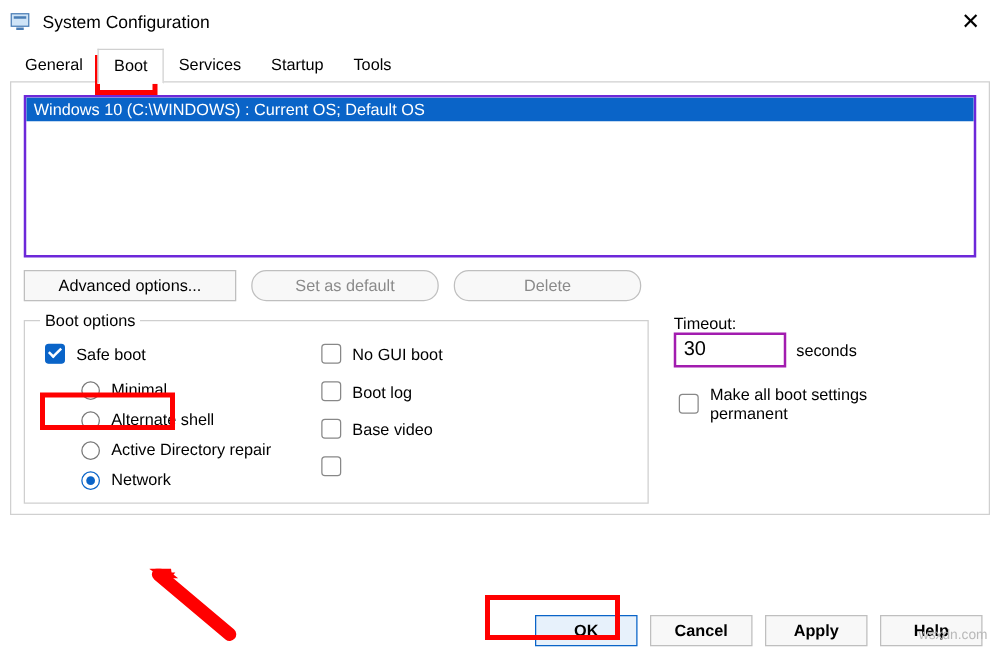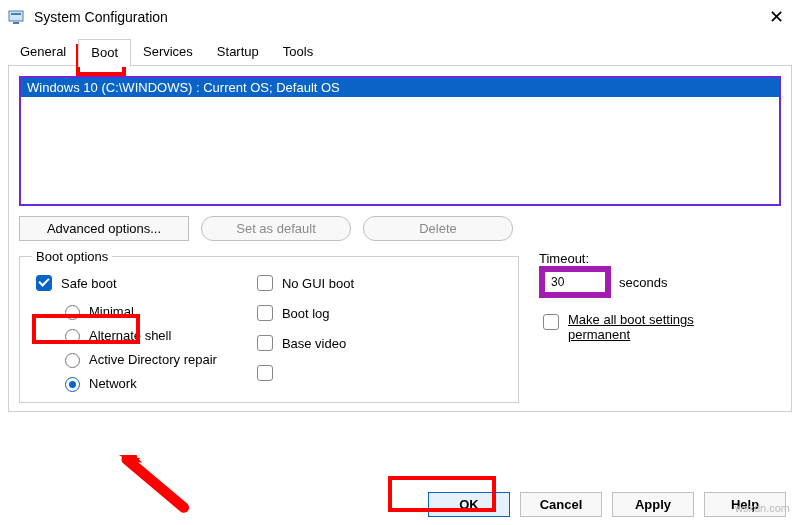--- a/index.html
+++ b/index.html
@@ -104,21 +104,21 @@
     width:15px; height:15px; appearance:none; border:1px solid #777; border-radius:50%; background:#fff; position:relative;
   }
   input[type=radio].circle:checked { border-color:#0a64c8; }
   input[type=radio].circle:checked::after {
     content:""; position:absolute; left:3px; top:3px; width:7px; height:7px; background:#0a64c8; border-radius:50%;
   }
   .rightcol { flex:1; padding-top:2px; display:flex; flex-direction:column; gap:14px; }
   .timeout-label { font-size:13px; }
   .timeout-row { display:flex; align-items:center; gap:8px; }
   input.timeout {
-    width:72px; padding:3px 6px; border:6px solid #a21caf; font-size:12px;
+    width:90px; padding:3px 6px; border:2px solid #a21caf; font-size:16px;
   }
   .footer {
     position:absolute;
     bottom:8px;
     right:14px;
     display:flex;
     gap:10px;
     font-weight:bold;
   }
   .footer .btn { min-width:82px; padding:4px 10px; }
@@ -221,21 +221,21 @@
     </fieldset>
 
     <div class="rightcol">
       <div>
         <div class="timeout-label">Timeout:</div>
         <div class="timeout-row">
           <input class="timeout" value="30" style="">
           <span>seconds</span>
         </div>
       </div>
-      <label class="check" style="align-items:flex-start;text-decoration:underline;">
+      <label class="check" style="align-items:center;">
         <input type="checkbox" class="square" style="margin-top: 2px;">
         <span style="max-width:150px;">Make all boot settings permanent</span>
       </label>
     </div>
   </div>
 </div>
 
 <div class="footer">
   <div class="btn primary">OK</div>
   <div class="btn">Cancel</div>

